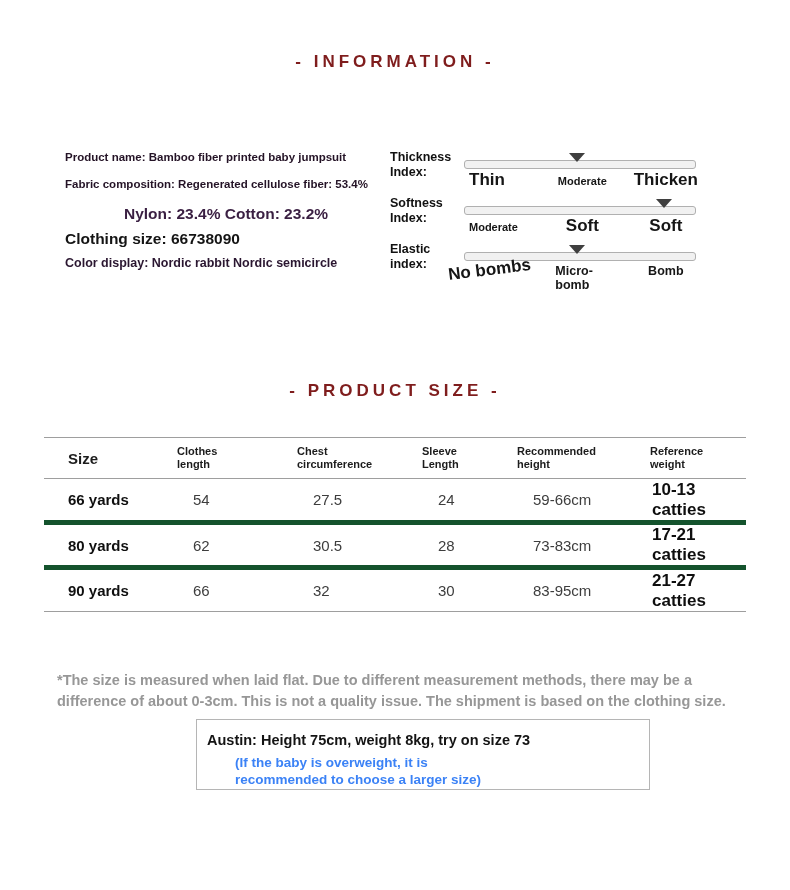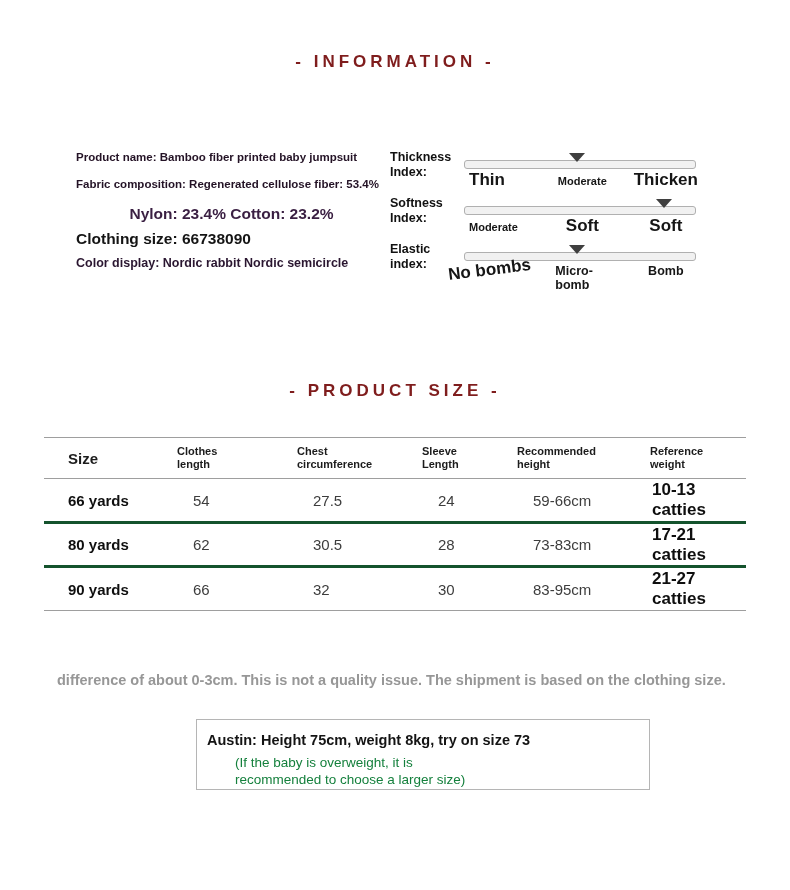--- a/index.html
+++ b/index.html
@@ -9,21 +9,21 @@
   }
   .sec-title {
     position:absolute; left:0; width:790px; text-align:center;
     font-size:17px; font-weight:bold; letter-spacing:4px; color:#7f1d1d;
   }
   #title-info { top:52px; }
   #title-size { top:381px; }
 
   
   .info-left { position:absolute; left:65px; top:150px; width:322px; color:#2a1630; }
-  .info-line { font-weight:bold;margin-left:11px; }
+  .info-line { font-weight:bold; }
   .info-line.sm { font-size:11.5px; line-height:14px; margin-bottom:13px; color:#241326; }
   .info-line.lg { font-size:15.5px; line-height:19px; margin-bottom:7px; }
   .info-line.nylon { color:#3a1f42; text-align:center; margin-top:2px; margin-bottom:6px; }
   .info-line.sizecode { color:#141414; }
   .info-line.md { font-size:12.5px; line-height:16px; color:#2a1630; }
 
   
   .info-right { position:absolute; left:390px; top:148px; width:318px; height:150px; }
   .index-row { position:absolute; left:0; width:318px; height:46px; }
   .index-label { position:absolute; left:0; top:2px; font-size:12.5px; font-weight:bold;
@@ -45,42 +45,42 @@
   .opt.mid.sm2 { max-width:54px; white-space:normal; text-align:left; }
   .opt.rot { left:-16px; top:-2px; transform:rotate(-7deg); font-size:17px; }
 
   
   .size-table { position:absolute; left:44px; top:437px; width:702px;
                 border-collapse:collapse; table-layout:fixed; }
   .size-table col.c0 { width:131px; } .size-table col.c1 { width:120px; }
   .size-table col.c2 { width:125px; } .size-table col.c3 { width:95px; }
   .size-table col.c4 { width:133px; } .size-table col.c5 { width:98px; }
   .size-table thead tr { height:41px; border-top:1px solid #9e9e9e; border-bottom:1px solid #9e9e9e; }
-  .size-table tbody tr { height:44px; border-bottom:3px solid #14532d; }
+  .size-table tbody tr { height:44px; border-bottom:5px solid #14532d; }
   .size-table tbody tr:last-child { border-bottom:1px solid #9e9e9e; }
   .size-table th { text-align:left; vertical-align:middle; font-size:11px; font-weight:bold;
                    color:#1c1c1c; padding:0 0 0 2px; }
   .size-table th .th-inner { display:inline-block; max-width:74px; line-height:13px; }
   .size-table th.c0 { font-size:15px; padding-left:24px; }
   .size-table th.c0 .th-inner { max-width:none; }
   .size-table td { vertical-align:middle; font-size:15px; font-weight:400; color:#3d3d3d;
                    padding:0 0 0 18px; }
   .size-table td.c0 { font-weight:bold; color:#0f0f0f; padding-left:24px; }
   .size-table td.c5 { font-weight:bold; color:#0f0f0f; font-size:17px; padding-left:4px; }
 
   
   .footnote { position:absolute; left:57px; top:670px; width:680px;
               font-size:14.5px; font-weight:bold; color:#979797; line-height:21px; }
 
   
   .fit-box { position:absolute; left:196px; top:719px; width:454px; height:71px;
              border:1px solid #b5b5b5; box-sizing:border-box; padding:11px 8px 0 10px; }
   .fit-line1 { font-size:14.5px; font-weight:bold; color:#141414; line-height:18px; }
-  .fit-sub { margin-left:28px; margin-top:5px; font-size:13.5px; font-weight:normal;
-             color:#15803d; line-height:17px; }
+  .fit-sub { margin-left:28px; margin-top:5px; font-size:13.5px; font-weight:bold;
+             color:#3b82f6; line-height:17px; }
 </style>
 </head>
 <body>
 
 <div class="page">
 
   <div class="sec-title" id="title-info">- INFORMATION -</div>
 
   <div class="info-left">
     <div class="info-line sm">Product name: Bamboo fiber printed baby jumpsuit</div>
@@ -183,20 +183,21 @@
           <td class="c1">66</td>
           <td class="c2">32</td>
           <td class="c3">30</td>
           <td class="c4">83-95cm</td>
           <td class="c5">21-27 catties</td>
         </tr>
       </tbody>
   </table>
 
   <div class="footnote">
+    <div>*The size is measured when laid flat. Due to different measurement methods, there may be a</div>
     <div>difference of about 0-3cm. This is not a quality issue. The shipment is based on the clothing size.</div>
   </div>
 
   <div class="fit-box">
     <div class="fit-line1">Austin: Height 75cm, weight 8kg, try on size 73</div>
     <div class="fit-sub">
       <div>(If the baby is overweight, it is</div>
       <div>recommended to choose a larger size)</div>
     </div>
   </div>

